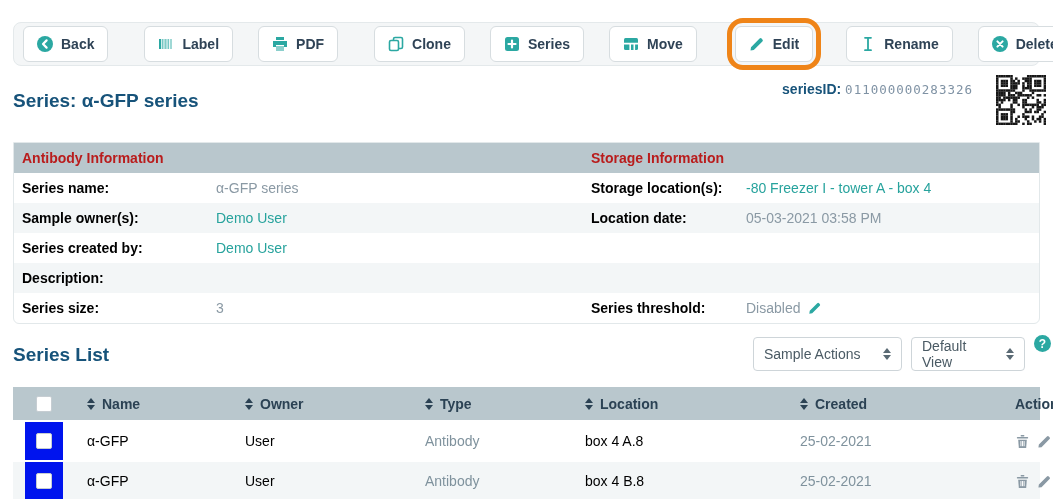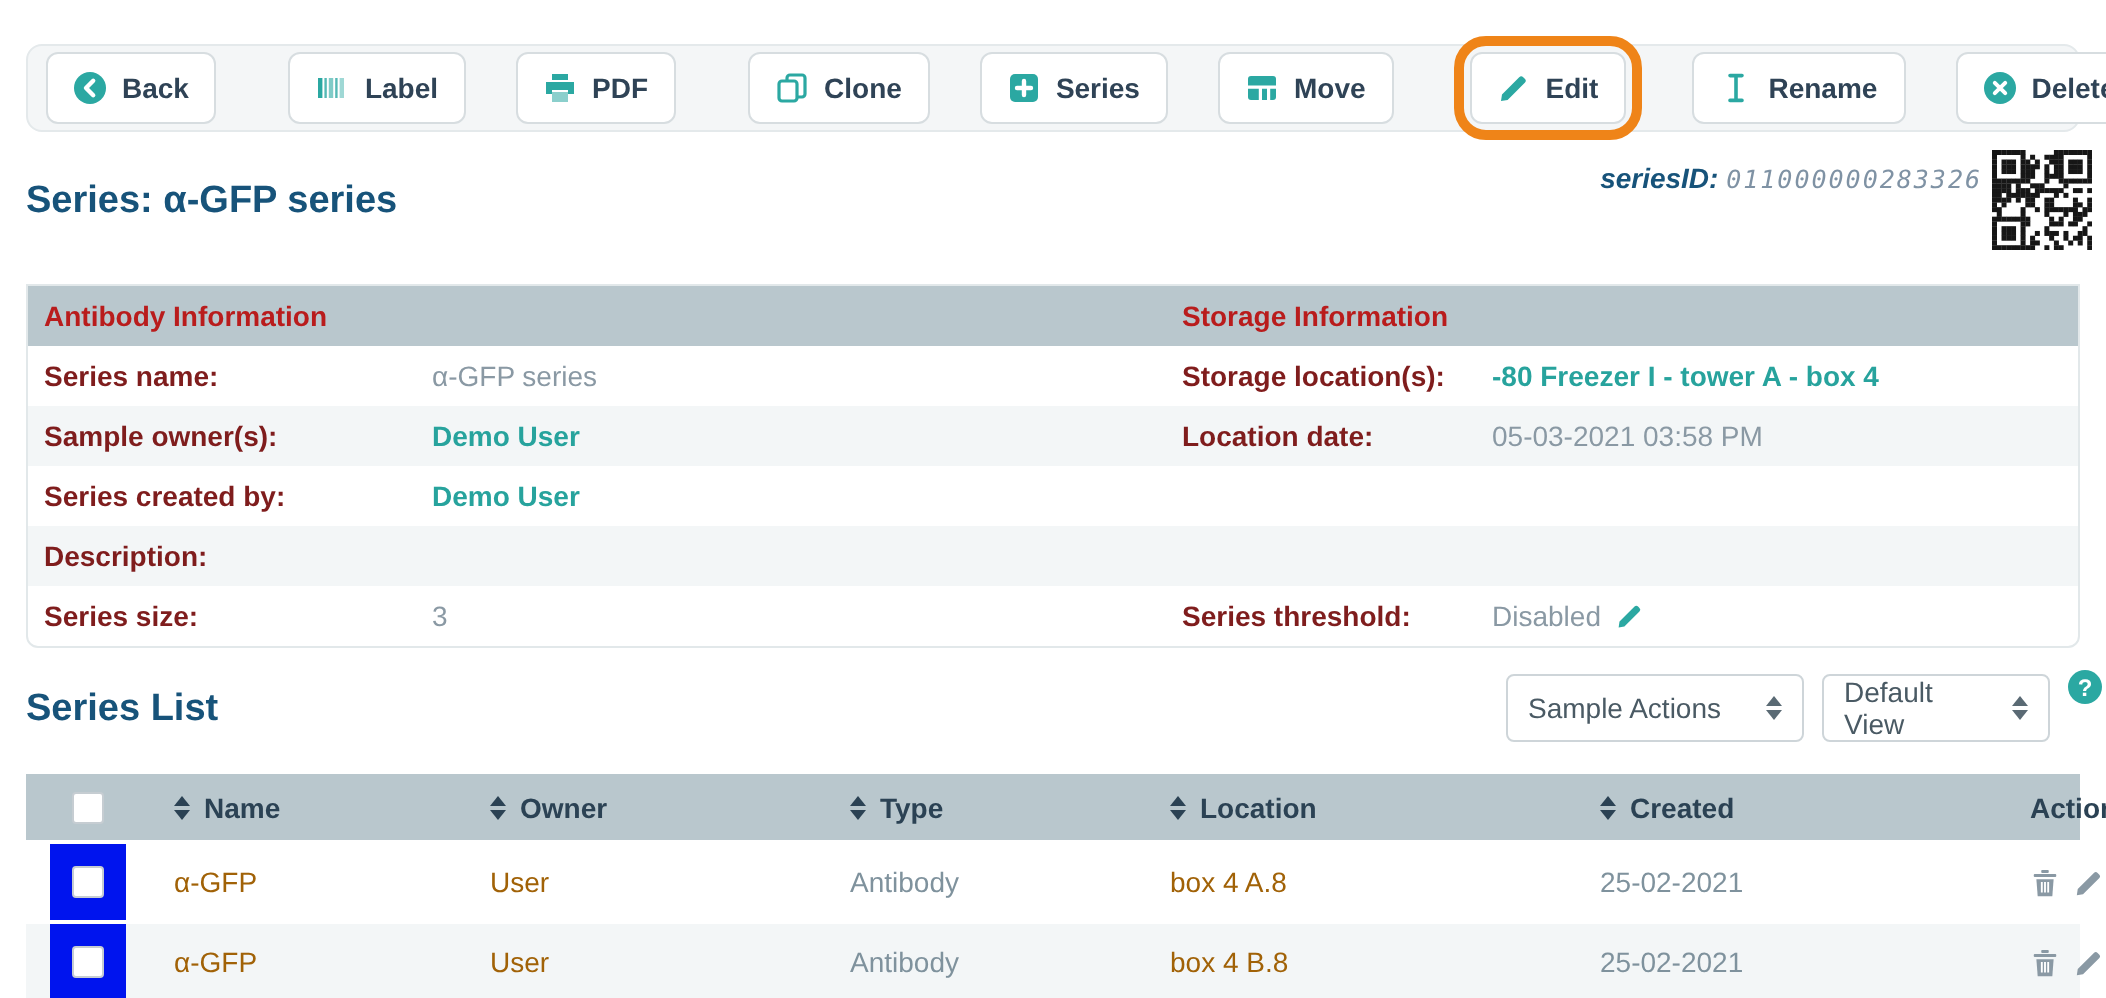--- a/index.html
+++ b/index.html
@@ -27,40 +27,40 @@
   .ml12 { margin-left:25px; }
   .ml36 { margin-left:36px; }
   .edit-ring {
     margin-left:30px; border:5px solid #ef8418; border-radius:16px;
     padding:3px; display:inline-flex; background:transparent; flex:0 0 auto;
   }
   .ic { width:16px; height:16px; display:inline-flex; color:#2ba8a2; }
   .ic svg { display:block; width:100%; height:100%; }
   
   .page-title { position:absolute; left:13px; top:90px; font-size:19px; font-weight:bold; color:#17537a; }
-  .sid { position:absolute; top:81px; right:62px; white-space:nowrap;font-style:italic; }
+  .sid { position:absolute; top:81px; right:80px; white-space:nowrap; }
   .sid-label { font-weight:bold; color:#17537a; font-size:14px; }
   .sid-num { font-family:"DejaVu Sans Mono", monospace; font-size:12.5px; color:#7f92a4; letter-spacing:1px; }
   .qr { position:absolute; top:75px; right:7px; width:50px; height:50px; background:#fff; }
   
   .info {
     position:absolute; left:13px; top:142px; width:1027px;
     border:1px solid #e2e8ea; border-radius:0 0 6px 6px; overflow:hidden; background:#fff;
   }
   .info-header {
     height:30px; background:#b9c7cd; display:grid; grid-template-columns:569px 1fr;
     align-items:center; font-weight:bold; color:#b91c1c;
   }
   .info-header > div { padding-left:8px; }
   .info-row { height:30px; display:grid; grid-template-columns:194px 375px 155px 1fr; align-items:center; }
   .info-row.alt { background:#f3f6f7; }
   .info-row > div { padding-left:8px; overflow:hidden; white-space:nowrap; }
-  .lbl { font-weight:bold; color:#7f1d1d; }
+  .lbl { font-weight:bold; color:#000000; }
   .val { color:#8a99a4; }
-  .tlink { color:#27a39d; font-weight:bold; cursor:pointer; }
+  .tlink { color:#27a39d; font-weight:normal; cursor:pointer; }
   .val-with-icon { display:flex; align-items:center; gap:8px; }
   .pencil-sm { width:14px; height:14px; display:inline-flex; color:#2ba8a2; cursor:pointer; }
   .pencil-sm svg { width:100%; height:100%; display:block; }
   
   .list-title { position:absolute; left:13px; top:344px; font-size:19px; font-weight:bold; color:#17537a; }
   .controls { position:absolute; top:337px; left:753px; display:flex; gap:9px; align-items:flex-start; }
   .select {
     height:34px; border:1px solid #ced5d9; border-radius:4px; background:#fff;
     display:flex; align-items:center; justify-content:space-between;
     padding:0 10px; color:#4a5a64; font-size:14px; cursor:pointer;
@@ -85,21 +85,21 @@
   .thead .hcell.no-sort { cursor:default; justify-content:flex-end; padding-right:10px; }
   .sort { display:inline-flex; flex-direction:column; gap:2px; margin-right:7px; }
   .sort .t-up { width:0; height:0; border-left:4px solid transparent; border-right:4px solid transparent; border-bottom:5px solid #2b4254; }
   .sort .t-dn { width:0; height:0; border-left:4px solid transparent; border-right:4px solid transparent; border-top:5px solid #2b4254; }
   .trow {
     height:40px; display:grid; grid-template-columns:62px 158px 180px 160px 215px 215px 1fr;
     align-items:center; border-top:2px solid #fff; background:#fff;
   }
   .trow.alt { background:#f3f6f7; }
   .trow > div { padding-left:12px; white-space:nowrap; }
-  .cell-link { color:#a16207; cursor:pointer;margin-top:32px; }
+  .cell-link { color:#000000; cursor:pointer;margin-top:32px; }
   .cell-gray { color:#7f929d; }
   .cbcell { height:100%; display:flex; align-items:center; padding-left:0 !important; }
   .bluebox { margin-left:12px; width:38px; height:100%; background:#0014ee; display:flex; align-items:center; justify-content:center; }
   .cb { width:16px; height:16px; background:#fff; border:1px solid #c6cdd2; border-radius:2px; cursor:pointer; }
   .hcb-wrap { padding-left:0 !important; display:flex; justify-content:center; }
   .action-cell { display:flex; gap:7px; justify-content:flex-end; padding-right:10px !important; align-items:center; }
   .act-ic { width:15px; height:15px; display:inline-flex; color:#8a99a4; cursor:pointer; }
   .act-ic svg { width:100%; height:100%; display:block; }
 </style>
 </head>

